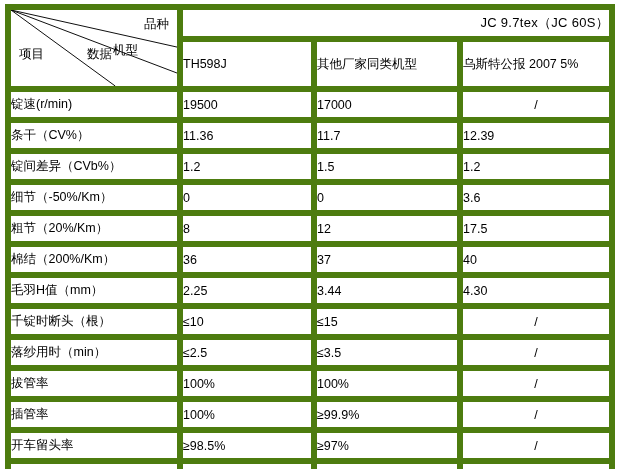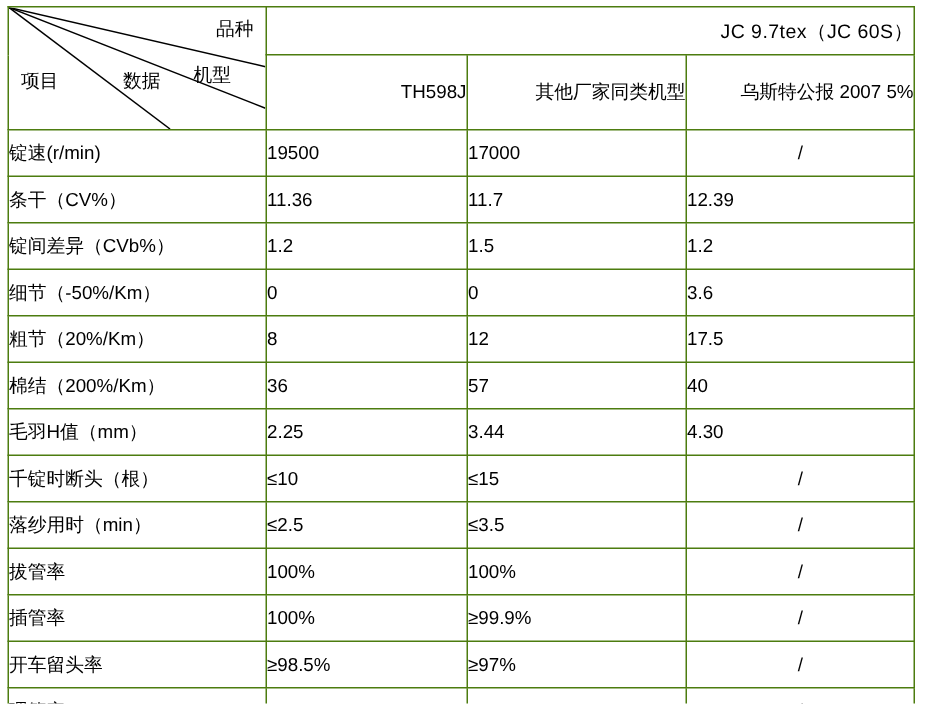--- a/index.html
+++ b/index.html
@@ -21,21 +21,21 @@
     box-sizing: border-box;
   }
   table.spec {
     border-collapse: collapse;
     table-layout: fixed;
     width: 604px;
     margin: 4px 0 0 5px;
     font-size: 12.5px;
   }
   table.spec td {
-    border: 1px solid #4d7c0f;
+    border: 6px solid #4d7c0f;
     padding: 0;
     vertical-align: middle;
     height: 31px;
     box-sizing: border-box;
   }
   .col-label { width: 172px; }
   .col-a { width: 134px; }
   .col-b { width: 146px; }
   .col-c { width: 152px; }
 
@@ -56,30 +56,30 @@
   }
   .corner .lbl {
     position: absolute;
     white-space: nowrap;
     font-size: 12.5px;
     line-height: 1;
   }
   .corner .lbl-variety { right: 8px; top: 8px; }
   .corner .lbl-item { left: 8px; bottom: 26px; }
   .corner .lbl-data { left: 76px; bottom: 26px; text-align: right; }
-  .corner .lbl-model { left: 123px; bottom: 30px; }
+  .corner .lbl-model { left: 102px; bottom: 30px; }
 
   .hdr-top {
     text-align: right;
     height: 32px !important;
     font-size: 13px;
     letter-spacing: 0.3px;
   }
   .hdr-sub {
-    text-align: right;
+    text-align: left;
     height: 50px !important;
     font-size: 12.5px;
     line-height: 1.35;
     padding: 0 6px;
   }
   .rowlabel {
     padding-left: 12px;
     font-size: 12.5px;
     white-space: nowrap;
   }
@@ -151,21 +151,21 @@
       </tr>
       <tr>
         <td class="rowlabel">粗节（20%/Km）</td>
         <td class="val">8</td>
         <td class="val">12</td>
         <td class="val">17.5</td>
       </tr>
       <tr>
         <td class="rowlabel">棉结（200%/Km）</td>
         <td class="val">36</td>
-        <td class="val">57</td>
+        <td class="val">37</td>
         <td class="val">40</td>
       </tr>
       <tr>
         <td class="rowlabel">毛羽H值（mm）</td>
         <td class="val">2.25</td>
         <td class="val">3.44</td>
         <td class="val">4.30</td>
       </tr>
       <tr>
         <td class="rowlabel">千锭时断头（根）</td>

